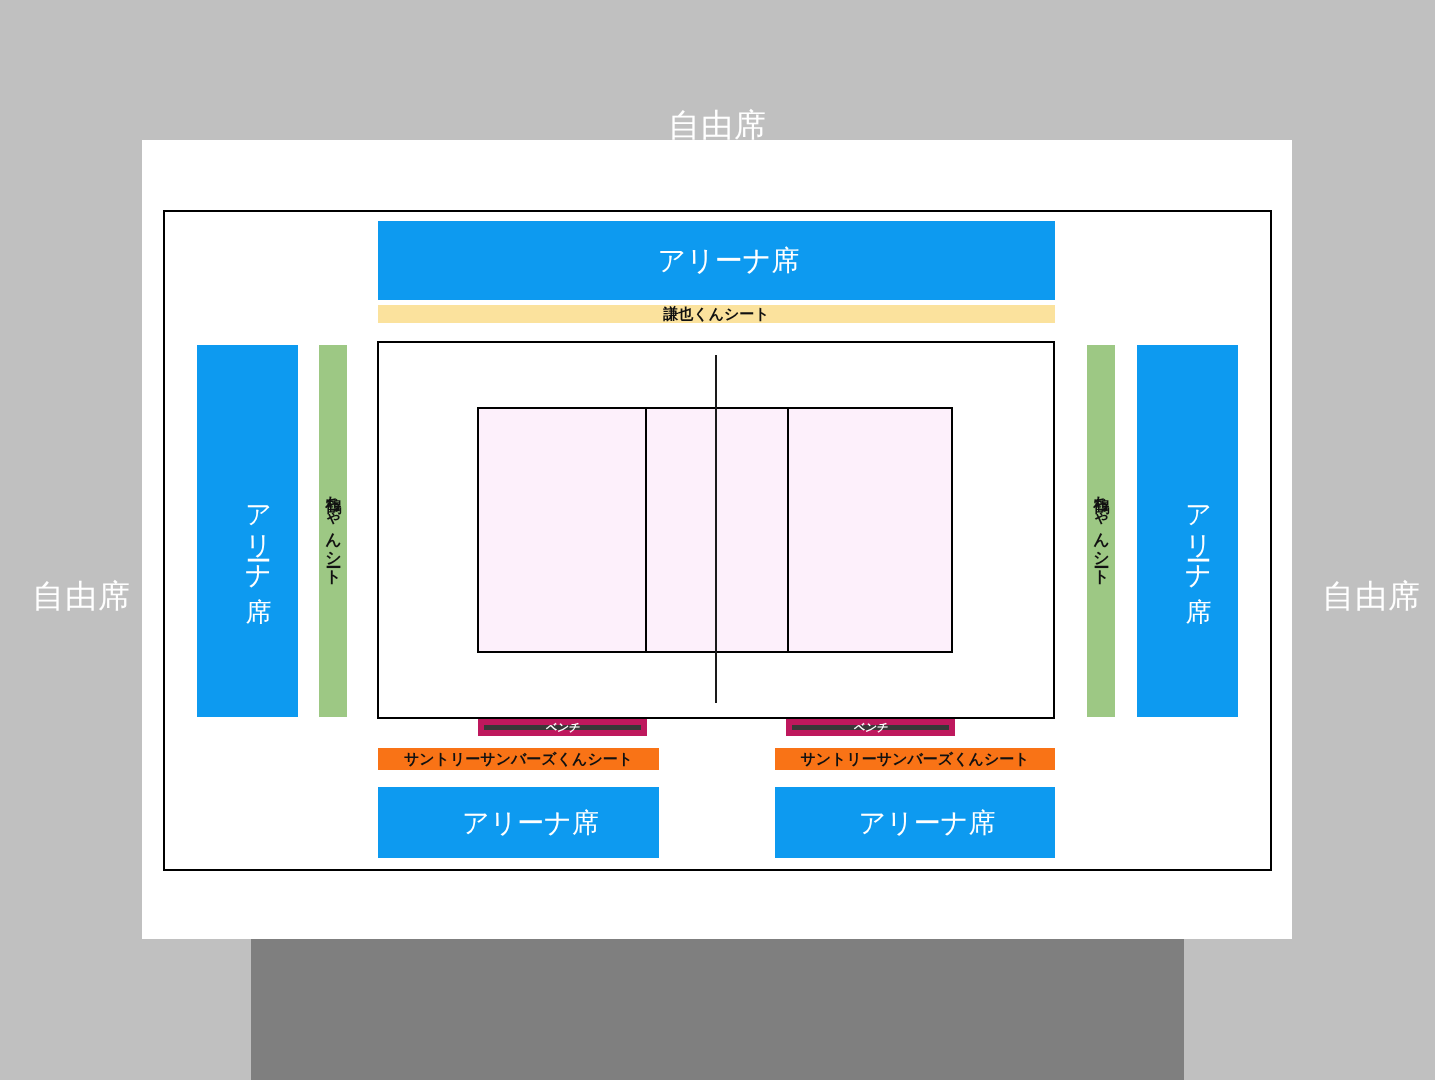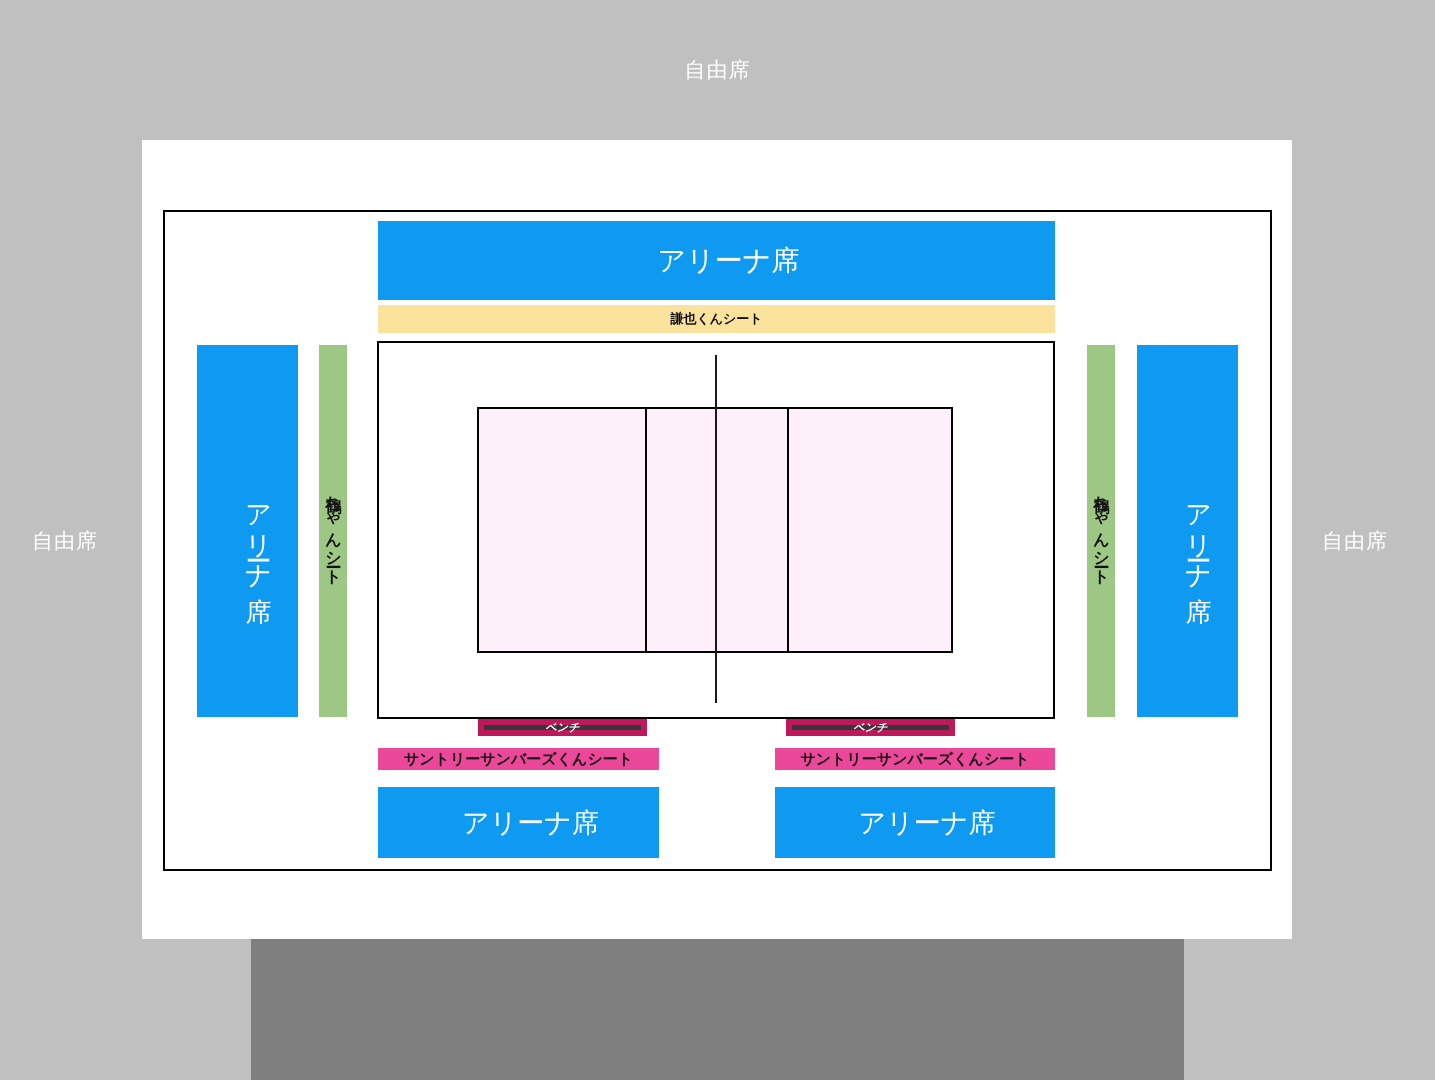--- a/index.html
+++ b/index.html
@@ -4,39 +4,39 @@
 <style>
   html,body{margin:0;padding:0;}
   body{
     width:1435px;height:1080px;position:relative;overflow:hidden;
     background:#c0c0c0;
     font-family:"Liberation Sans","DejaVu Sans",sans-serif;
   }
   .abs{position:absolute;box-sizing:border-box;}
 
   .free-label{
-    color:#ffffff;font-size:21px;letter-spacing:1px;white-space:nowrap;
+    color:#ffffff;font-size:32px;letter-spacing:1px;white-space:nowrap;margin-top:48px;
   }
   #label-top{left:0;top:56px;width:1435px;text-align:center;}
   #label-left{left:32px;top:527px;}
   #label-right{left:1322px;top:527px;}
 
   #stage{left:251px;top:939px;width:933px;height:141px;background:#7f7f7f;}
   #board{left:142px;top:140px;width:1150px;height:799px;background:#ffffff;}
   #floor-outline{left:163px;top:210px;width:1109px;height:661px;border:2px solid #000;background:#ffffff;}
 
   .zone{display:flex;align-items:center;justify-content:center;}
   .blue{background:#0d9af0;color:#ffffff;padding-left:24px;}
   .yellow{background:#fbe29d;color:#111;}
   .green{background:#9dc884;color:#111;}
-  .pink{background:#ec4899;color:#111;}
+  .pink{background:#f97316;color:#111;}
   .bench{background:#383838;color:#ffffff;border:6px solid #be185d;}
 
   #zone-arena-top{left:378px;top:221px;width:677px;height:79px;font-size:28px;}
-  #zone-kenya{left:378px;top:305px;width:677px;height:28px;font-size:13px;font-weight:bold;}
+  #zone-kenya{left:378px;top:305px;width:677px;height:18px;font-size:15px;font-weight:bold;}
 
   .vtext{writing-mode:vertical-rl;text-orientation:mixed;}
   #zone-arena-left,#zone-arena-right{top:345px;width:101px;height:372px;font-size:26px;}
   #zone-arena-left{left:197px;}
   #zone-arena-right{left:1137px;}
   #zone-tsuru-left,#zone-tsuru-right{top:345px;width:28px;height:372px;font-size:16px;font-weight:bold;}
   #zone-tsuru-left{left:319px;}
   #zone-tsuru-right{left:1087px;}
 
   #court-area{left:377px;top:341px;width:678px;height:378px;border:2px solid #000;background:#ffffff;}

